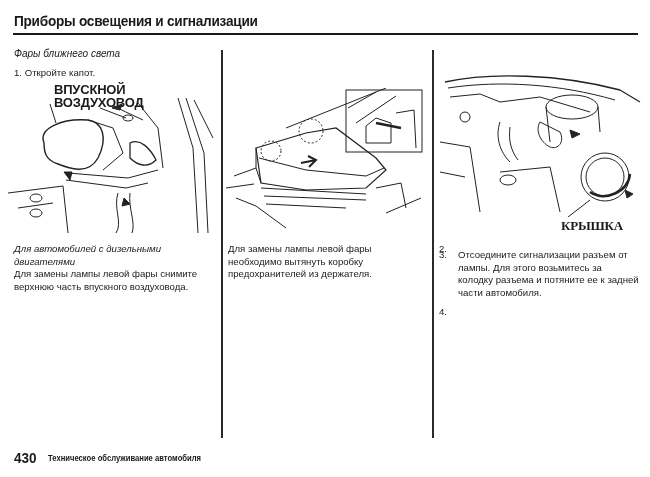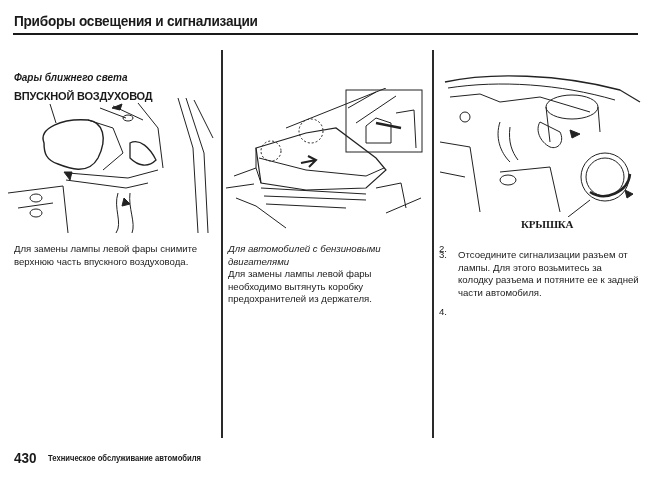--- a/index.html
+++ b/index.html
@@ -3,41 +3,42 @@
 <meta charset="utf-8">
 <style>
   html, body { margin: 0; padding: 0; background: #ffffff; }
   body { width: 650px; height: 477px; position: relative; overflow: hidden;
          font-family: "Liberation Sans", sans-serif; color: #1a1a1a; }
   .page-title { position: absolute; left: 14px; top: 12px; font-size: 15.5px; font-weight: bold;
                 letter-spacing: -0.3px; transform: scaleX(0.88); transform-origin: left top; white-space: nowrap; }
   .title-rule { position: absolute; left: 13px; top: 33px; width: 625px; height: 2px; background: #1a1a1a; }
   .divider { position: absolute; top: 50px; width: 2px; height: 388px; background: #2a2a2a; }
   .col { position: absolute; font-size: 9.6px; line-height: 12.5px; }
-  .sec-head { font-weight: bold; font-style: italic; font-size: 10px; margin-top: 24px; }
+  .sec-head { font-weight: normal; font-style: italic; font-size: 10px; }
   .caption-it { font-style: italic; }
-  .label-bold { font-weight: bold; font-size: 11px; letter-spacing: -0.2px; }
+  .label-bold { font-weight: bold; font-size: 13px; letter-spacing: -0.2px; margin-left: 40px; }
   .step { position: relative; padding-left: 19px; margin-bottom: 6px; }
   .step .num { position: absolute; left: 0; top: 0; }
   .illus { position: absolute; }
   .footer-num { position: absolute; left: 14px; top: 449px; font-size: 15px; font-weight: bold; transform: scaleX(0.9); transform-origin: left top; }
   .footer-text { position: absolute; left: 48px; top: 453px; font-size: 9px; font-weight: bold; transform: scaleX(0.85); transform-origin: left top; white-space: nowrap; }
   svg { display: block; }
 </style>
 </head>
 <body>
 
 <div class="page-title">Приборы освещения и сигнализации</div>
 <div class="title-rule"></div>
 
 <div class="divider" style="left:221px"></div>
 <div class="divider" style="left:432px"></div>
 
 <div class="col" style="left:14px; top:48px; width:200px;">
   <div class="sec-head">Фары ближнего света</div>
+  <div style="margin-top:6px">1. Откройте капот.</div>
   <div class="label-bold" style="margin-top:5px">ВПУСКНОЙ ВОЗДУХОВОД</div>
 </div>
 
 <div class="illus" style="left:8px; top:98px; width:210px; height:135px;">
   <svg width="210" height="135" viewBox="0 0 210 135" fill="none" stroke="#222" stroke-width="1">
     <path d="M42 6 L48 25"></path>
     <path d="M36 45 C30 30 55 20 80 22 C95 24 100 40 90 60 C80 78 60 70 50 66 C38 62 36 55 36 45 Z" stroke-width="1.4"></path>
     <path d="M80 22 L105 30 L115 55 L95 72"></path>
     <path d="M92 10 L118 20 M105 8 L135 22 M130 5 L150 30 L155 70"></path>
     <path d="M170 0 L185 50 L190 135 M178 0 L196 55 L200 135 M186 2 L205 40"></path>
@@ -48,20 +49,21 @@
     <ellipse cx="28" cy="100" rx="6" ry="4"></ellipse>
       <ellipse cx="28" cy="115" rx="6" ry="4"></ellipse>
     <path d="M110 95 C105 110 115 125 108 135 M122 95 C120 110 128 125 124 135"></path>
     <path d="M104 10 l10 -4 l-2 6 z" fill="#222"></path>
     <path d="M62 82 l-6 -8 l8 0 z" fill="#222"></path>
     <path d="M116 100 l6 6 l-8 2 z" fill="#222"></path>
   </svg>
 </div>
 
 <div class="col" style="left:14px; top:243px; width:205px;">
+  <div class="caption-it">Для автомобилей с дизельными двигателями</div>
   <div>Для замены лампы левой фары снимите верхнюю часть впускного воздуховода.</div>
 </div>
 
 <div class="illus" style="left:226px; top:88px; width:200px; height:148px;">
   <svg width="200" height="148" viewBox="0 0 200 148" fill="none" stroke="#222" stroke-width="1">
     <rect x="120" y="2" width="76" height="62" fill="#fff"></rect>
     <path d="M122 20 L150 4 M130 35 L170 8 M140 38 L150 30 L165 35 L165 55 L140 55 Z"></path>
     <path d="M170 25 L188 22 L190 60"></path>
     <path d="M150 35 L175 40" stroke-width="2.5"></path>
     <path d="M30 60 L80 45 L110 40 L150 70 L160 82 L140 100 L80 102 L35 95 Z" stroke-width="1.2"></path>
@@ -70,21 +72,20 @@
     <path d="M35 100 L140 106 M38 108 L140 112 M40 116 L120 120"></path>
     <circle cx="45" cy="63" r="10" stroke-dasharray="2 2"></circle>
     <circle cx="85" cy="43" r="12" stroke-dasharray="2 2"></circle>
     <path d="M8 88 L30 80 M0 100 L28 96 M10 110 L30 118 L60 140 M150 100 L175 95 L180 120 M160 125 L195 110"></path>
     <path d="M75 75 L90 72 M82 68 L90 72 L83 79" stroke-width="2"></path>
     <path d="M60 40 L160 0"></path>
   </svg>
 </div>
 
 <div class="col" style="left:228px; top:243px; width:200px;">
-  <div class="caption-it">Для автомобилей с бензиновыми двигателями</div>
   <div>Для замены лампы левой фары необходимо вытянуть коробку предохранителей из держателя.</div>
 </div>
 
 <div class="illus" style="left:440px; top:72px; width:205px; height:145px;">
   <svg width="205" height="145" viewBox="0 0 205 145" fill="none" stroke="#222" stroke-width="1">
     <path d="M5 10 C50 0 120 2 180 18 L200 30" stroke-width="1.3"></path>
     <path d="M8 16 C60 8 120 12 175 28"></path>
     <path d="M10 25 L40 22 L60 30 L100 25 L150 40"></path>
     <circle cx="25" cy="45" r="5"></circle>
     <ellipse cx="132" cy="35" rx="26" ry="12"></ellipse>

